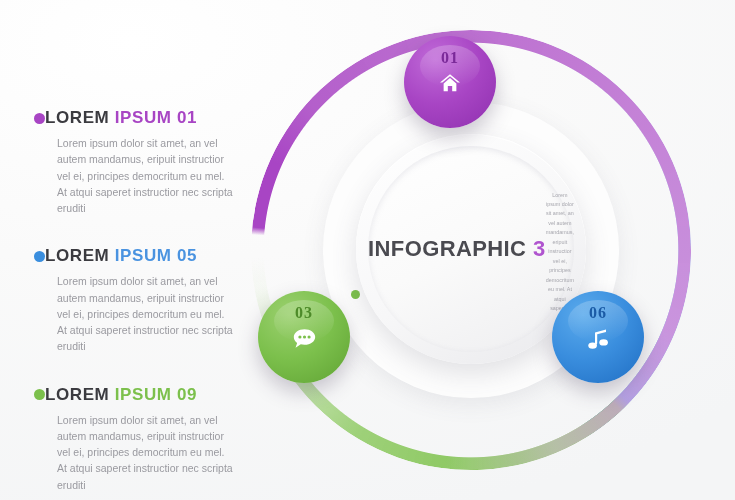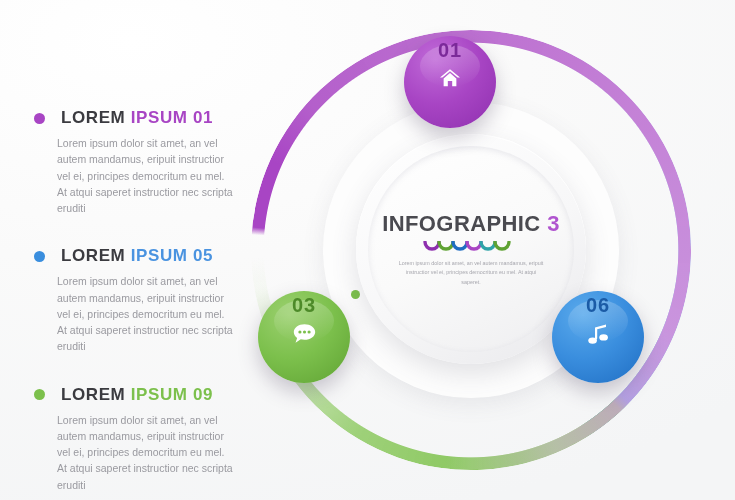--- a/index.html
+++ b/index.html
@@ -11,21 +11,21 @@
     position:relative;
   }
   .stage{position:absolute;inset:0;
     background:
       radial-gradient(120% 100% at 18% 8%, #ffffff 0%, #fafafa 45%, #f4f5f6 100%);
   }
 
   
   .legend{position:absolute;left:34px;top:108px;width:215px;}
   .legend-item{margin-bottom:30px;position:relative;}
-  .legend-head{display:flex;align-items:center;gap:16px;}
+  .legend-head{display:flex;align-items:center;gap:0;}
   .bullet{width:11px;height:11px;border-radius:50%;flex:0 0 auto;}
   .legend-title{
     font-size:17px;font-weight:bold;letter-spacing:.6px;
     font-family:"Liberation Sans", sans-serif;
     white-space:nowrap;
   }
   .legend-title .t-dark{color:#3b3b40;}
   .legend-body{
     margin-top:7px;margin-left:23px;
     font-size:10.5px;line-height:1.55;color:#9a9aa0;
@@ -118,21 +118,21 @@
     border-radius:50%;
     background:linear-gradient(150deg,#ffffff 0%,#f7f7f8 55%,#e9e9ec 100%);
     box-shadow:0 10px 26px rgba(80,80,100,.16),
                inset 0 1px 0 rgba(255,255,255,.9);
   }
   .center-face{
     position:absolute;left:12px;top:12px;right:12px;bottom:12px;
     border-radius:50%;
     background:linear-gradient(155deg,#ffffff 0%,#fafafa 50%,#eeeef0 100%);
     box-shadow:inset 0 2px 6px rgba(140,140,160,.18);
-    display:flex;flex-direction:column;align-items:center;justify-content:center;
+    display:flex;flex-direction:row;align-items:center;justify-content:center;
   }
   .center-title{
     font-size:22px;font-weight:bold;color:#4a4a50;letter-spacing:.4px;
     white-space:nowrap;
   }
   .center-title .num{color:#b054cf;}
   .wave{margin-top:4px;height:12px;}
   .center-body{
     margin-top:6px;width:150px;text-align:center;
     font-size:5.4px;line-height:1.75;color:#a7a7ae;
@@ -147,22 +147,22 @@
     display:flex;flex-direction:column;align-items:center;
     box-shadow:0 9px 20px rgba(60,50,80,.26);
   }
   .badge::after{
     content:"";position:absolute;left:16px;top:9px;width:60px;height:42px;
     border-radius:50%;
     background:linear-gradient(180deg,rgba(255,255,255,.22),rgba(255,255,255,0));
     pointer-events:none;
   }
   .badge-num{
-    margin-top:3px;font-size:20px;font-weight:bold;letter-spacing:1px;
-    position:relative;z-index:2;
+    margin-top:13px;font-size:16px;font-weight:bold;letter-spacing:1px;
+    position:relative;z-index:2;font-family:Liberation Serif, serif;
   }
   .badge-ico{margin-top:6px;position:relative;z-index:2;}
   .b1{left:176px;top:24px;
       background:radial-gradient(circle at 34% 26%, #c06ad8 0%, #a845c4 48%, #8e2fae 100%);}
   .b1 .badge-num{color:#7b2a99;}
   .b2{left:324px;top:279px;
       background:radial-gradient(circle at 34% 26%, #5aaaec 0%, #3a8ede 48%, #1f6dc2 100%);}
   .b2 .badge-num{color:#1b5ba6;}
   .b3{left:30px;top:279px;
       background:radial-gradient(circle at 34% 26%, #9bd06f 0%, #7cc04c 48%, #5fa233 100%);}

